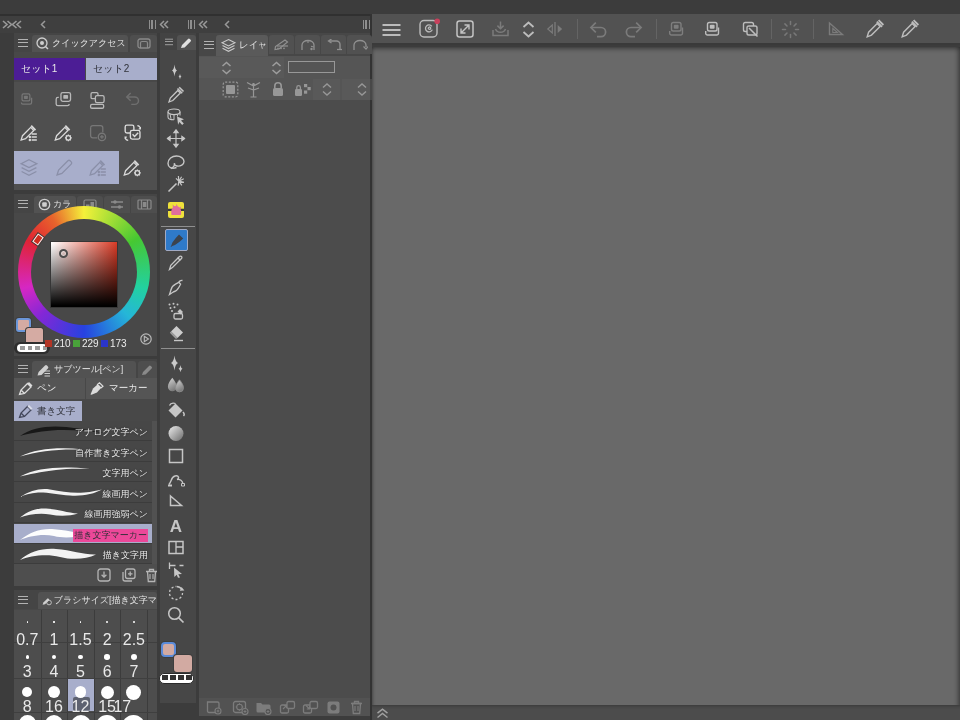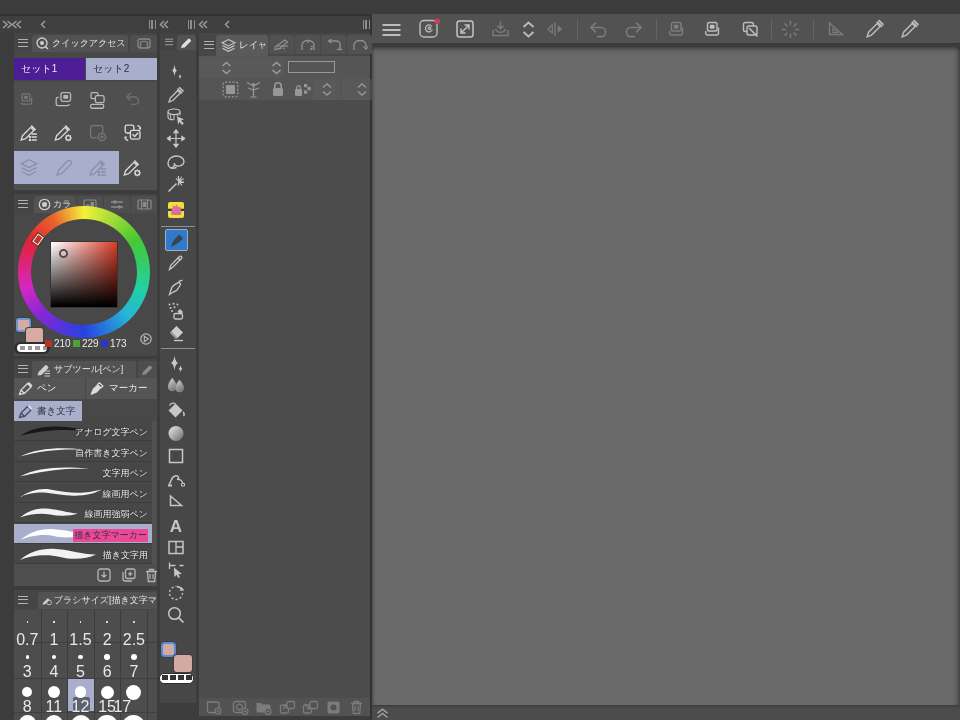--- a/index.html
+++ b/index.html
@@ -490,21 +490,21 @@
       <div class="bdot" style="left:64.1px;top:45.1px;width:4.8px;height:4.8px"></div>
       <span class="bnum" style="left:53.2px;top:53.5px;width:26.6px">5</span>
       <div class="bdot" style="left:90.3px;top:44.7px;width:5.6px;height:5.6px"></div>
       <span class="bnum" style="left:79.8px;top:53.5px;width:26.6px">6</span>
       <div class="bdot" style="left:116.7px;top:44.3px;width:6.4px;height:6.4px"></div>
       <span class="bnum" style="left:106.6px;top:53.5px;width:26.6px">7</span>
       <div class="abs" style="left:58.6px;top:87.8px;width:17.2px;height:14.1px;background:#5e6270;border-radius:2px"></div>
       <div class="bdot" style="left:8.3px;top:77.5px;width:10px;height:10px"></div>
       <span class="bnum" style="left:0.0px;top:88.5px;width:26.6px">8</span>
       <div class="bdot" style="left:33.9px;top:76.5px;width:12px;height:12px"></div>
-      <span class="bnum" style="left:26.6px;top:88.5px;width:26.6px">11</span>
+      <span class="bnum" style="left:26.6px;top:88.5px;width:26.6px">16</span>
       <div class="bdot" style="left:60.8px;top:76.8px;width:11.5px;height:11.5px"></div>
       <span class="bnum" style="left:53.2px;top:88.5px;width:26.6px">12</span>
       <div class="bdot" style="left:86.6px;top:76.0px;width:13px;height:13px"></div>
       <span class="bnum" style="left:79.8px;top:88.5px;width:26.6px">15</span>
       <div class="bdot" style="left:112.4px;top:75.0px;width:15px;height:15px"></div>
       <span class="bnum" style="left:95px;top:88.5px;width:26.6px">17</span>
       <div class="bdot" style="left:4.8px;top:105.5px;width:17px;height:17px"></div>
       <div class="bdot" style="left:30.6px;top:105.5px;width:18.5px;height:18.5px"></div>
       <div class="bdot" style="left:56.5px;top:105.5px;width:20px;height:20px"></div>
       <div class="bdot" style="left:82.3px;top:105.5px;width:21.5px;height:21.5px"></div>

